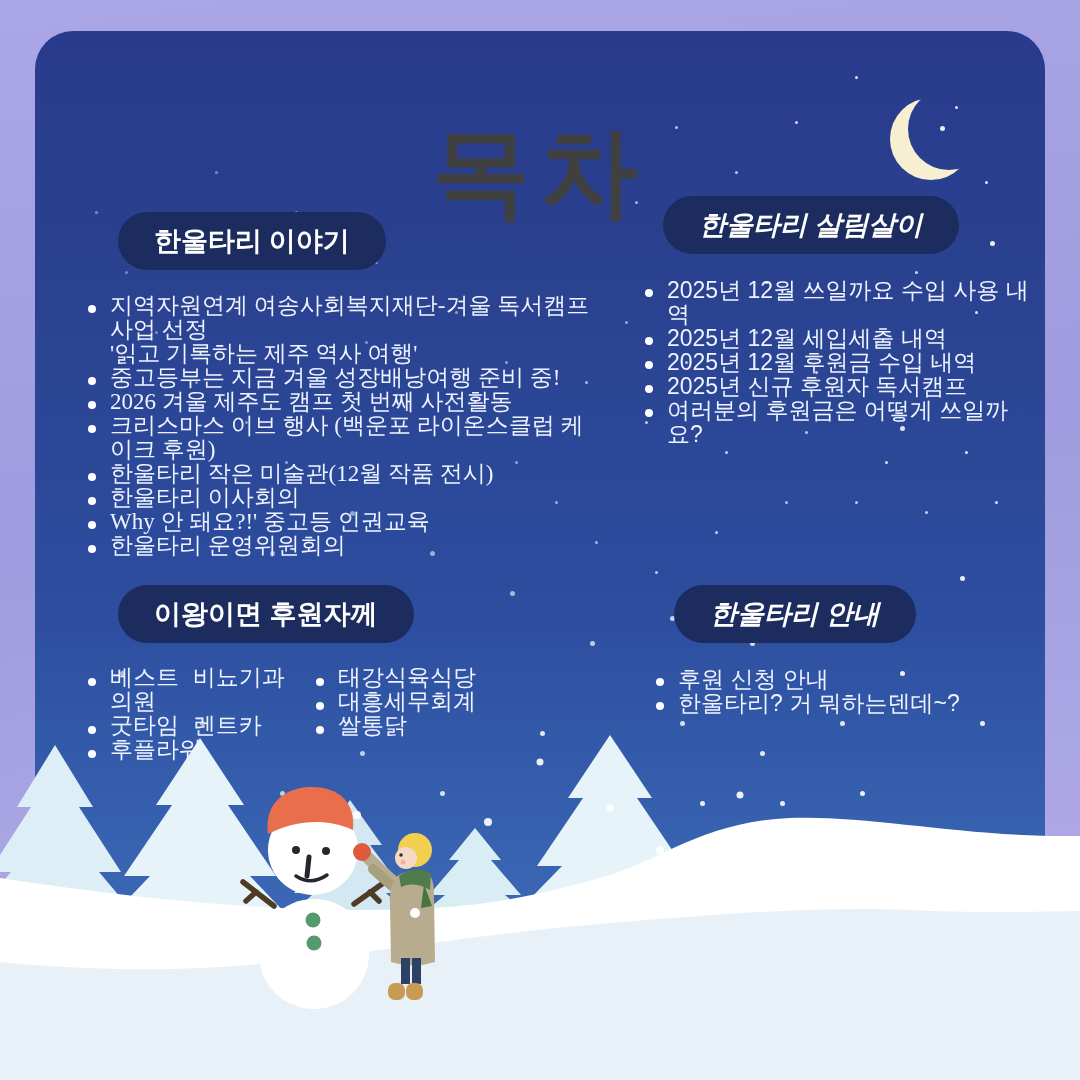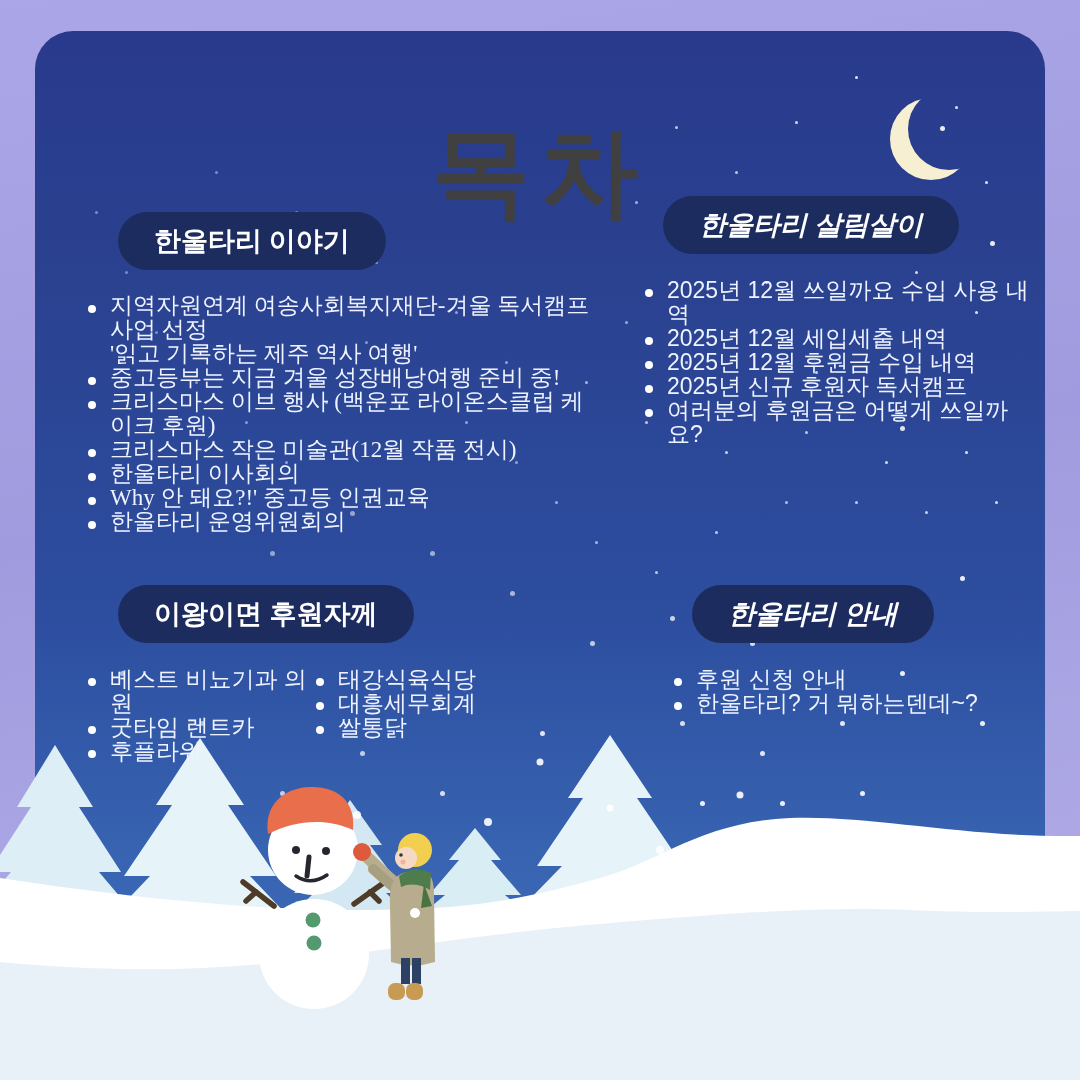--- a/index.html
+++ b/index.html
@@ -65,33 +65,33 @@
     font-size:98px;font-weight:800;letter-spacing:10px;color:#404040;
   }
   .moon{
     position:absolute;left:908px;top:88px;width:82px;height:82px;border-radius:50%;
     background:transparent;box-shadow:-18px 10px 0 0 #f7efd2;z-index:5;
   }
   .sec{position:absolute;z-index:5;}
   #sec1{left:88px;top:212px;width:510px;font-family:Liberation Serif, serif;}
   #sec2{left:645px;top:196px;width:385px;}
   #sec3{left:88px;top:585px;width:490px;}
-  #sec4{left:674px;top:585px;width:390px;}
+  #sec4{left:656px;top:585px;width:390px;}
   .pill{
     display:inline-block;background:#1d2c5f;color:#ffffff;
     font-size:27px;font-weight:700;padding:11px 36px;border-radius:30px;
     margin:0 0 24px 0;
   }
   #sec1 .pill,#sec3 .pill{margin-left:30px;}
   #sec2 .pill,#sec4 .pill{margin-left:18px;font-style:italic;}
   ul.toc{list-style:none;margin:0;padding:0;}
   ul.toc li{display:flex;align-items:flex-start;gap:14px;color:#eef3ff;font-size:23px;line-height:24px;}
   .dot{flex:0 0 8px;width:8px;height:8px;border-radius:50%;background:#ffffff;margin-top:11px;}
   .txt{white-space:pre-line;}
-  .cols{display:flex;}
+  .cols{display:flex;font-family:Liberation Mono, monospace;}
   .cols ul.toc:first-child{width:228px;}
   .scene{position:absolute;left:0;top:700px;width:1080px;height:380px;z-index:4;}
 </style>
 </head>
 <body>
 
 <div class="card"></div>
 <div class="dots-sm"></div>
 <div class="dots-md"></div>
 
@@ -105,25 +105,29 @@
         <span class="dot"></span>
         <span class="txt">지역자원연계 여송사회복지재단-겨울 독서캠프 사업 선정
 '읽고 기록하는 제주 역사 여행'</span>
       </li>
     <li>
         <span class="dot"></span>
         <span class="txt">중고등부는 지금 겨울 성장배낭여행 준비 중!</span>
       </li>
     <li>
         <span class="dot"></span>
+        <span class="txt">2026 겨울 제주도 캠프 첫 번째 사전활동</span>
+      </li>
+    <li>
+        <span class="dot"></span>
         <span class="txt">크리스마스 이브 행사 (백운포 라이온스클럽 케이크 후원)</span>
       </li>
     <li>
         <span class="dot"></span>
-        <span class="txt">크리스마스 작은 미술관(12월 작품 전시)</span>
+        <span class="txt">한울타리 작은 미술관(12월 작품 전시)</span>
       </li>
     <li>
         <span class="dot"></span>
         <span class="txt">한울타리 이사회의</span>
       </li>
     <li>
         <span class="dot"></span>
         <span class="txt">Why 안 돼요?!' 중고등 인권교육</span>
       </li>
     <li>

